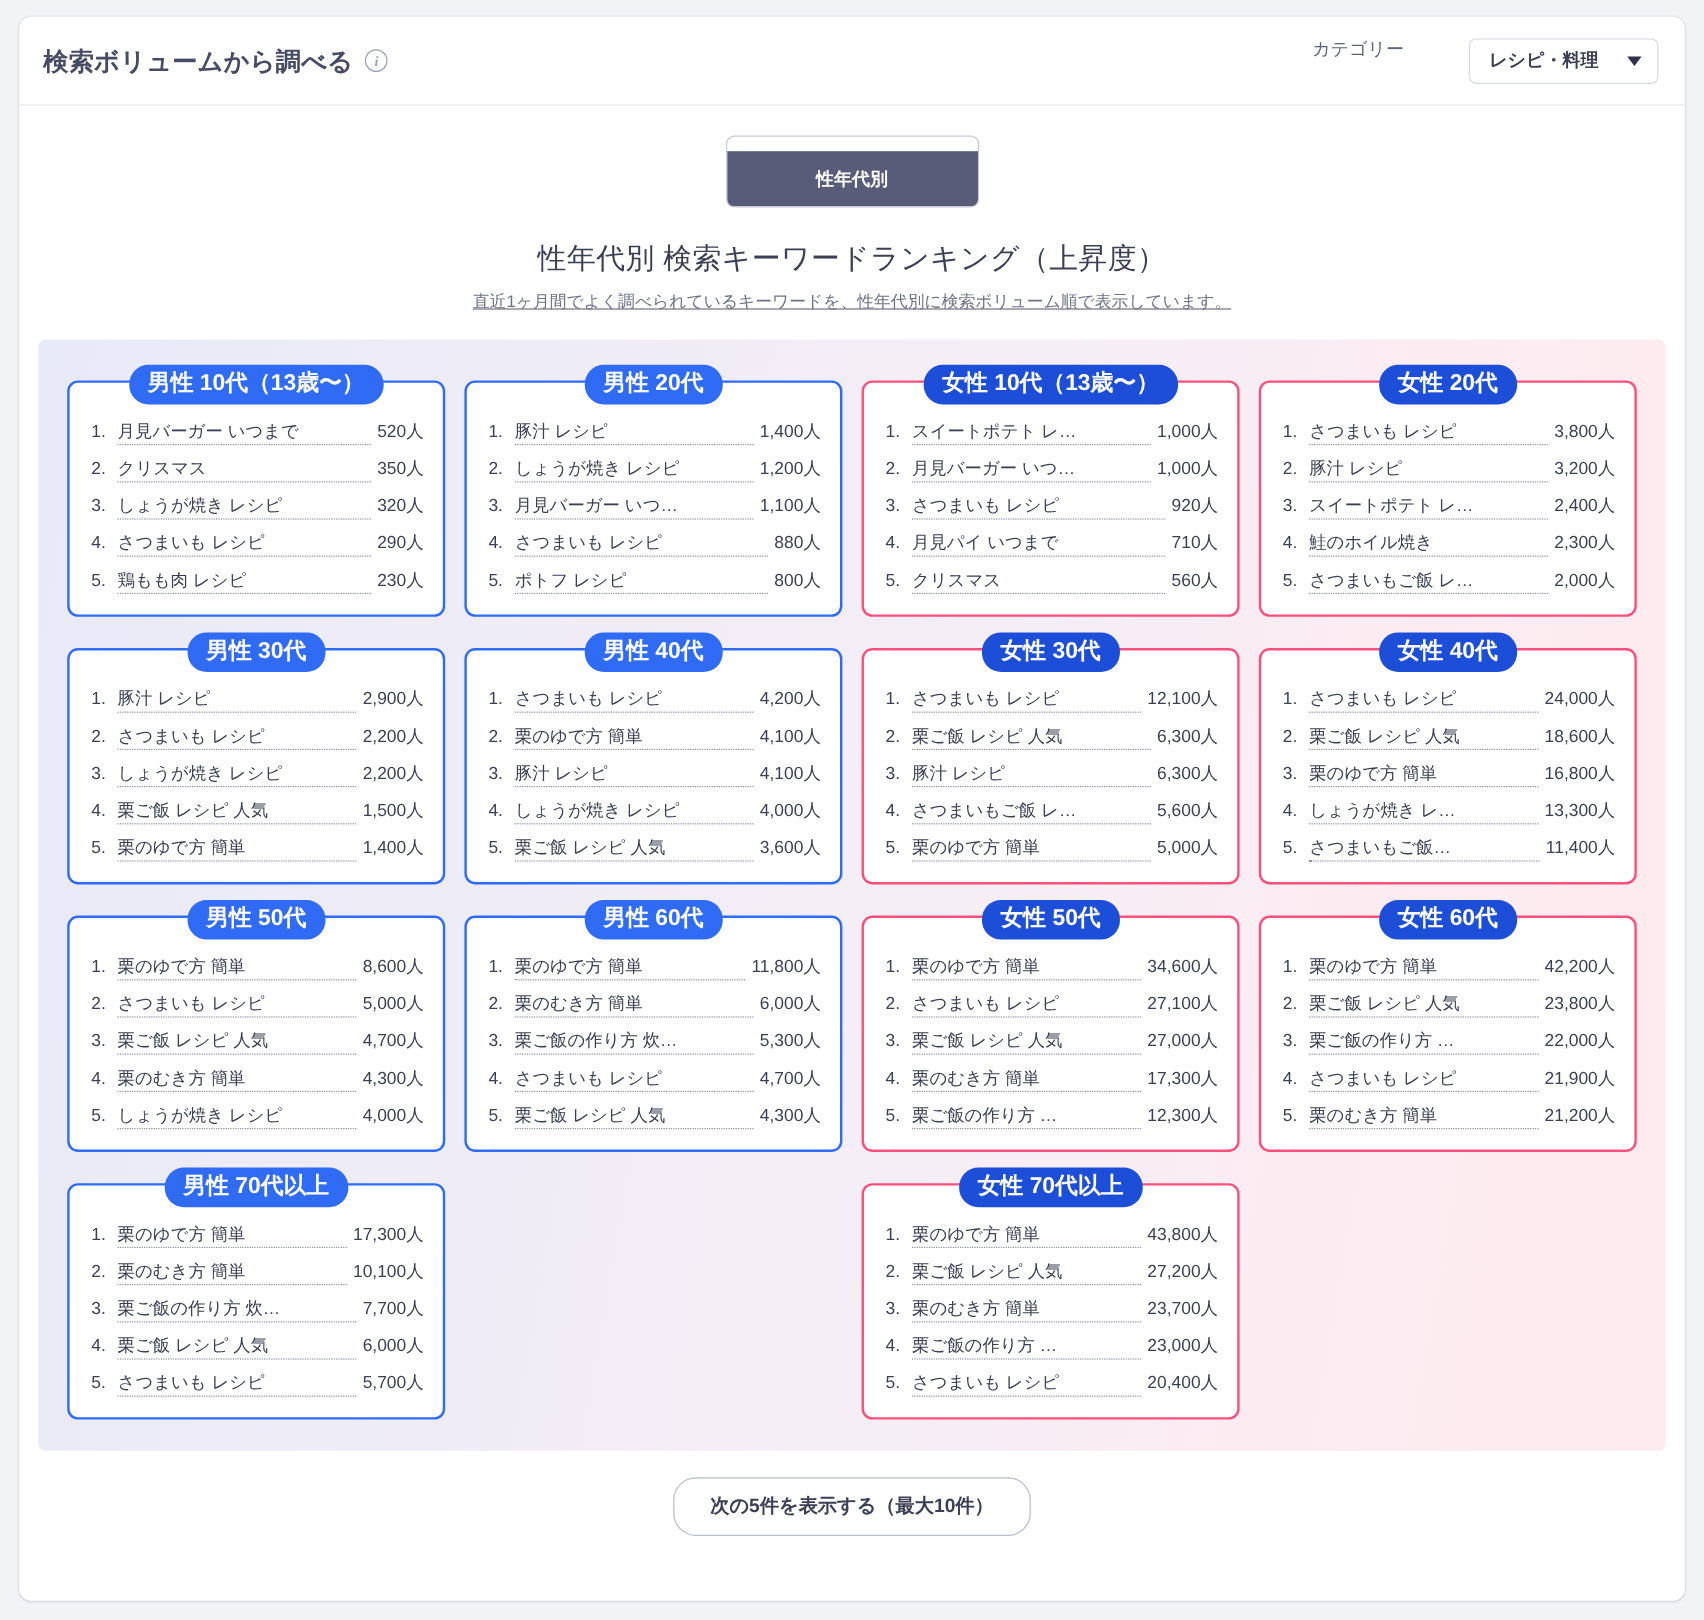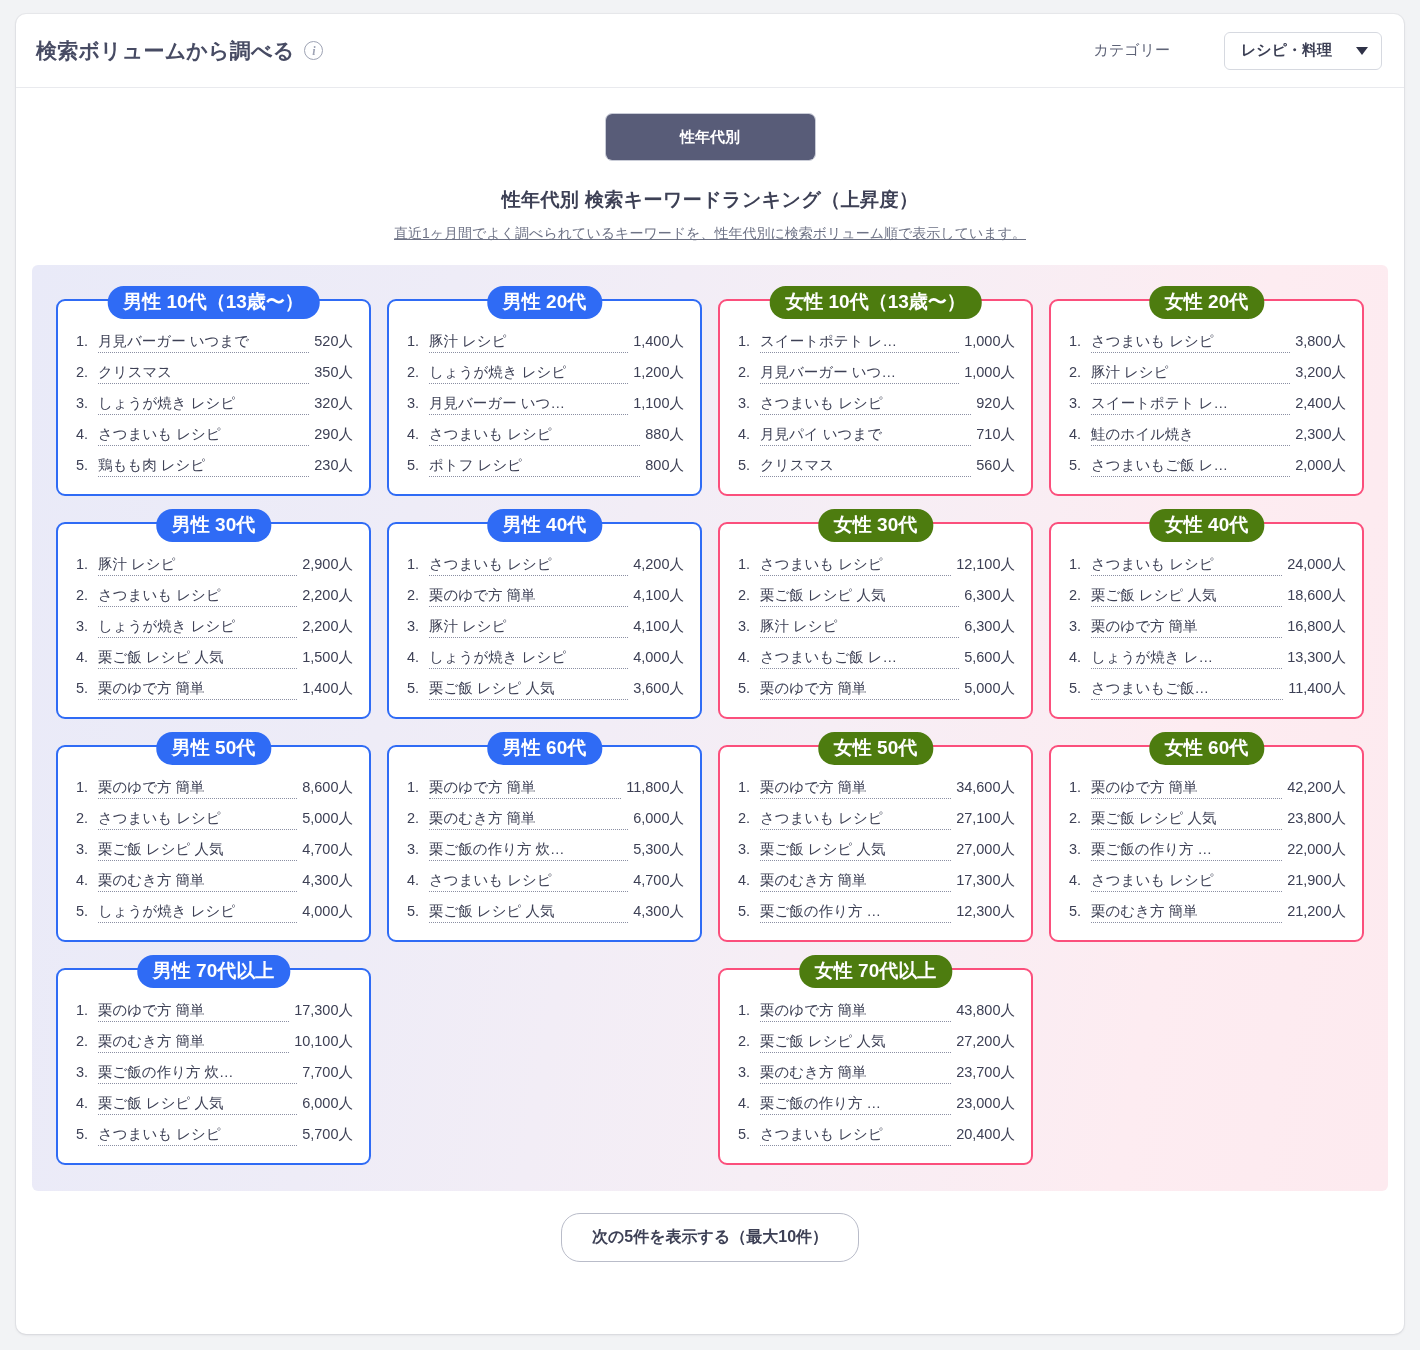--- a/index.html
+++ b/index.html
@@ -47,21 +47,21 @@
     border: 1.5px solid #9ea3b4;
     border-radius: 50%;
     color: #9ea3b4;
     font-size: 12px;
     font-style: italic;
     font-weight: 700;
     display: flex; align-items: center; justify-content: center;
     line-height: 1;
     font-family: "Liberation Serif", serif;
   }
-  .header-right { display: flex; align-items: center; gap: 14px; }
+  .header-right { display: flex; gap: 14px; }
   .category-label { font-size: 15px; color: #5e6377; }
   .category-select {
     display: flex; align-items: center; justify-content: space-between;
     gap: 22px;
     min-width: 158px;
     height: 38px;
     padding: 0 13px 0 16px;
     border: 1px solid #d6d9e0;
     border-radius: 6px;
     background: #fff;
@@ -88,29 +88,29 @@
   }
   .toggle-btn {
     width: 209px; height: 46px;
     display: flex; align-items: center; justify-content: center;
     font-size: 15px;
     font-weight: 700;
     color: #3d4055;
     background: #fff;
     cursor: pointer;
   }
-  .toggle-btn.active { background: #585c78; color: #ffffff; }
+  .toggle-btn.active { background: #585c78; color: #ffffff; margin-top: 12px; }
   .toggle-btn + .toggle-btn { border-left: 1px solid #c9ccd7; }
 
   
   .section-title {
     margin-top: 26px;
     text-align: center;
-    font-size: 19px;
-    font-weight: 700;
+    font-size: 24px;
+    font-weight: 400;
     color: #3d4055;
     letter-spacing: .4px;
   }
   .section-sub {
     margin-top: 12px;
     text-align: center;
     font-size: 14px;
     color: #6d7285;
     text-decoration: underline;
   }
@@ -194,21 +194,21 @@
     transform: translateX(-50%);
     padding: 4px 16px 5px 16px;
     border-radius: 16px;
     font-size: 19px;
     font-weight: 700;
     color: #fff;
     white-space: nowrap;
     line-height: 1.25;
   }
   .kw-card.male .badge   { background: #2f6bf5; }
-  .kw-card.female .badge { background: #4d7c0f; }
+  .kw-card.female .badge { background: #1d4ed8; }
 
   .kw-row {
     display: flex;
     align-items: baseline;
     gap: 5px;
     padding: 5px 2px 5px 4px;
     font-size: 14.5px;
     color: #3d4055;
   }
   .kw-rank { flex: 0 0 auto; width: 17px; text-align: left; }

